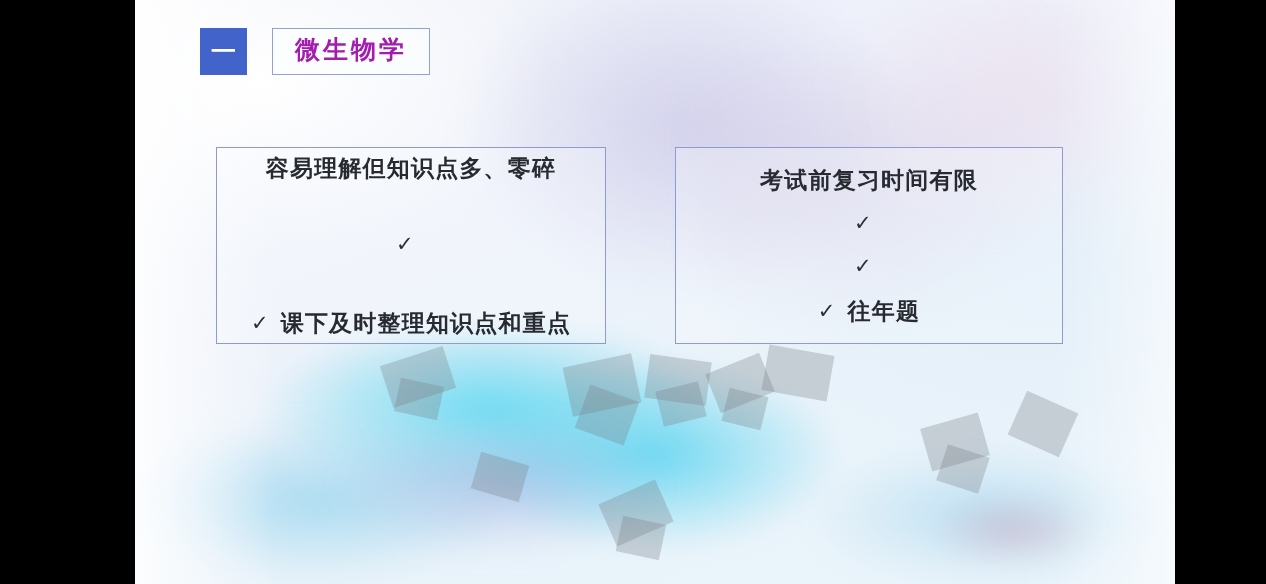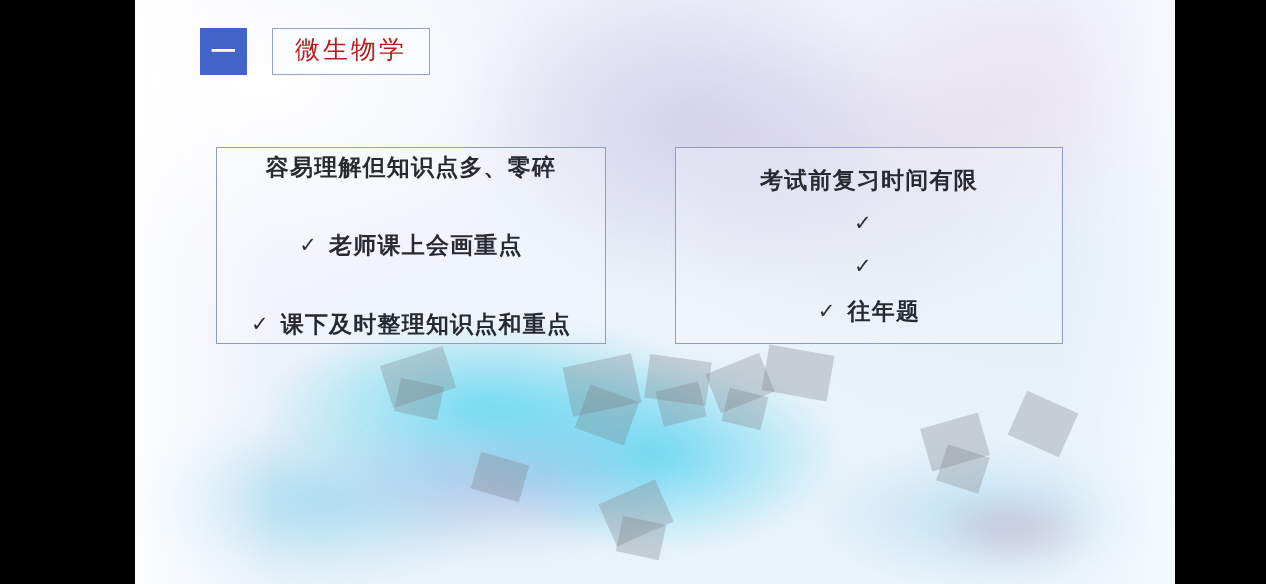--- a/index.html
+++ b/index.html
@@ -133,23 +133,23 @@
     font-weight: 700;
     display: flex;
     align-items: center;
     justify-content: center;
     line-height: 1;
   }
   #titleBox {
     border: 1.4px solid #93a2cf;
     background: rgba(252,253,255,0.62);
     padding: 7px 22px 9px 22px;
-    color: #b91c1c;
+    color: #a21caf;
     font-size: 25px;
-    font-weight: 400;
+    font-weight: 700;
     letter-spacing: 3px;
     line-height: 1.15;
   }
 
   
   .panel {
     position: absolute;
     top: 147px;
     height: 197px;
     border: 1.5px solid #8e9ad0;
@@ -228,21 +228,20 @@
       <div id="titleBox">微生物学</div>
     </div>
 
     <div class="panel" id="panelLeft">
       <div class="panel-line">
         <span class="check hidden"></span>
         <span>容易理解但知识点多、零碎</span>
       </div>
       <div class="panel-line">
         <span class="check">✓</span>
-        <span>老师课上会画重点</span>
       </div>
       <div class="panel-line">
         <span class="check">✓</span>
         <span>课下及时整理知识点和重点</span>
       </div>
     </div>
 
     <div class="panel" id="panelRight">
       <div class="panel-line">
         <span class="check hidden"></span>

